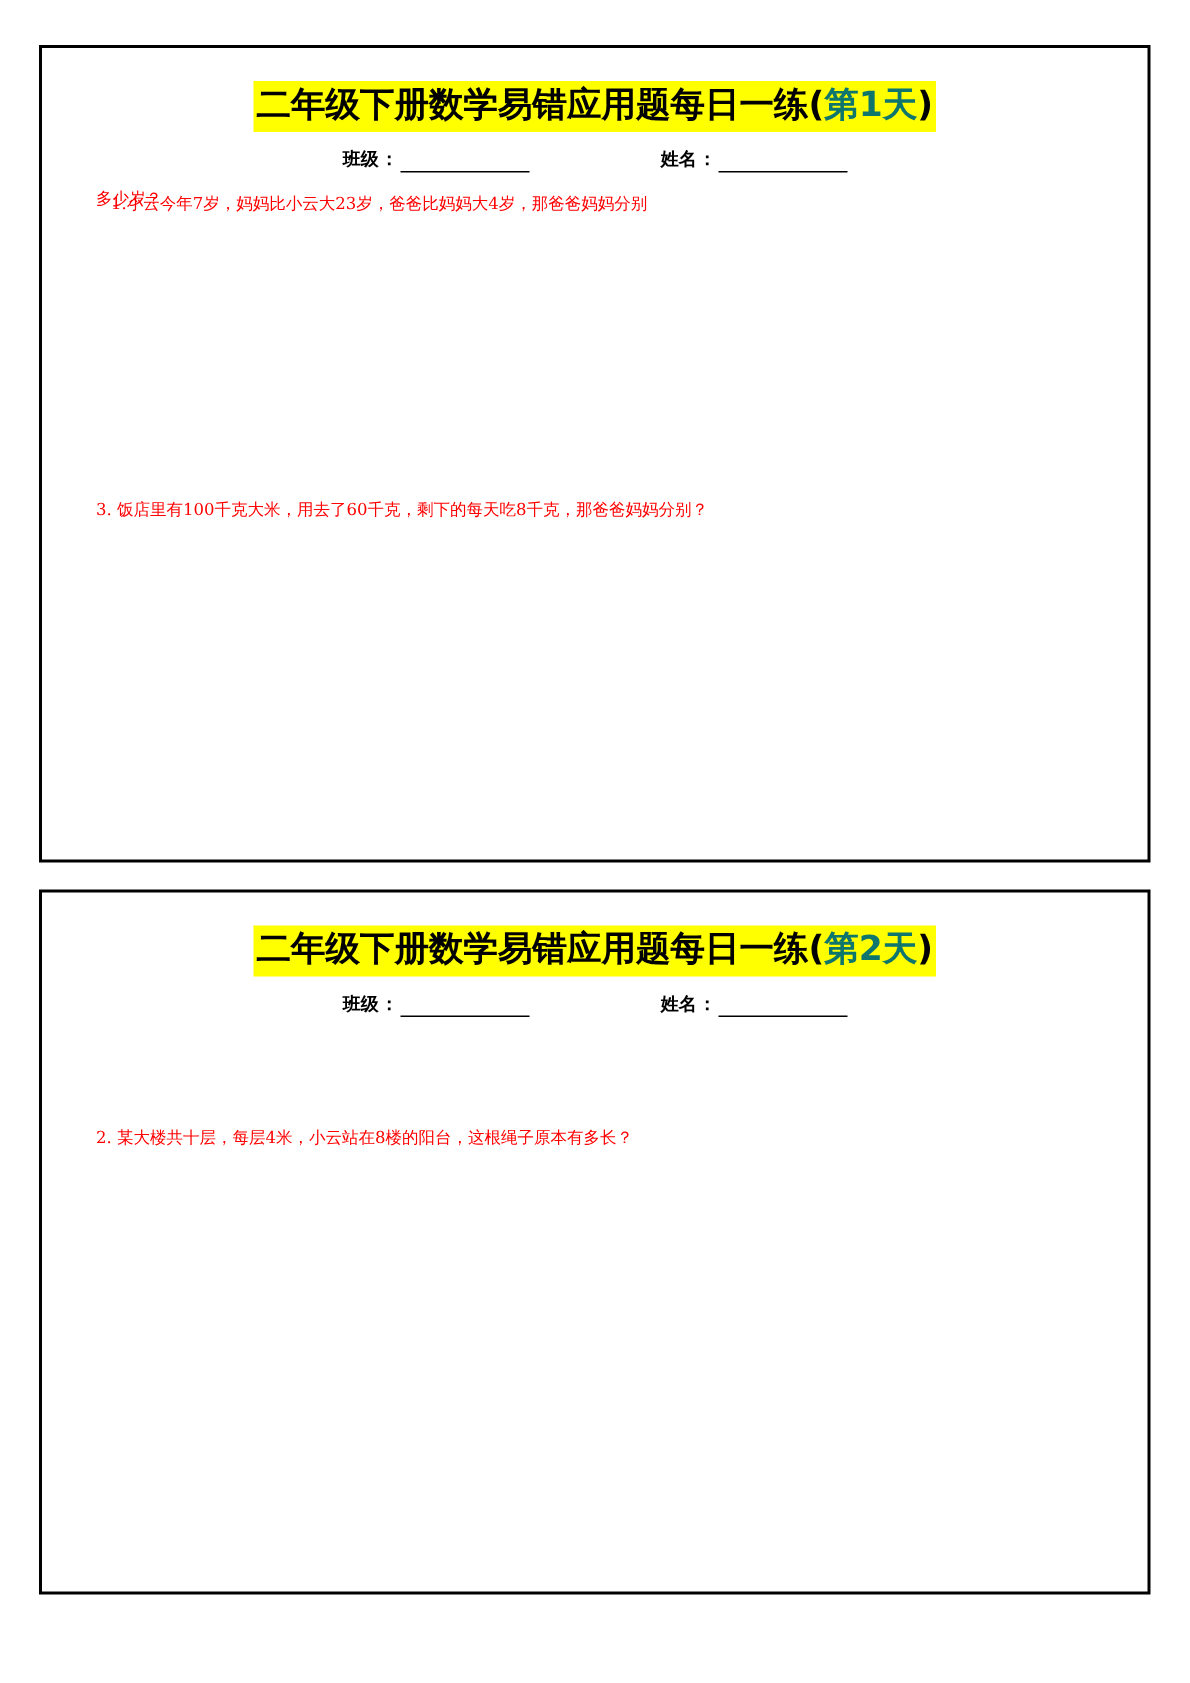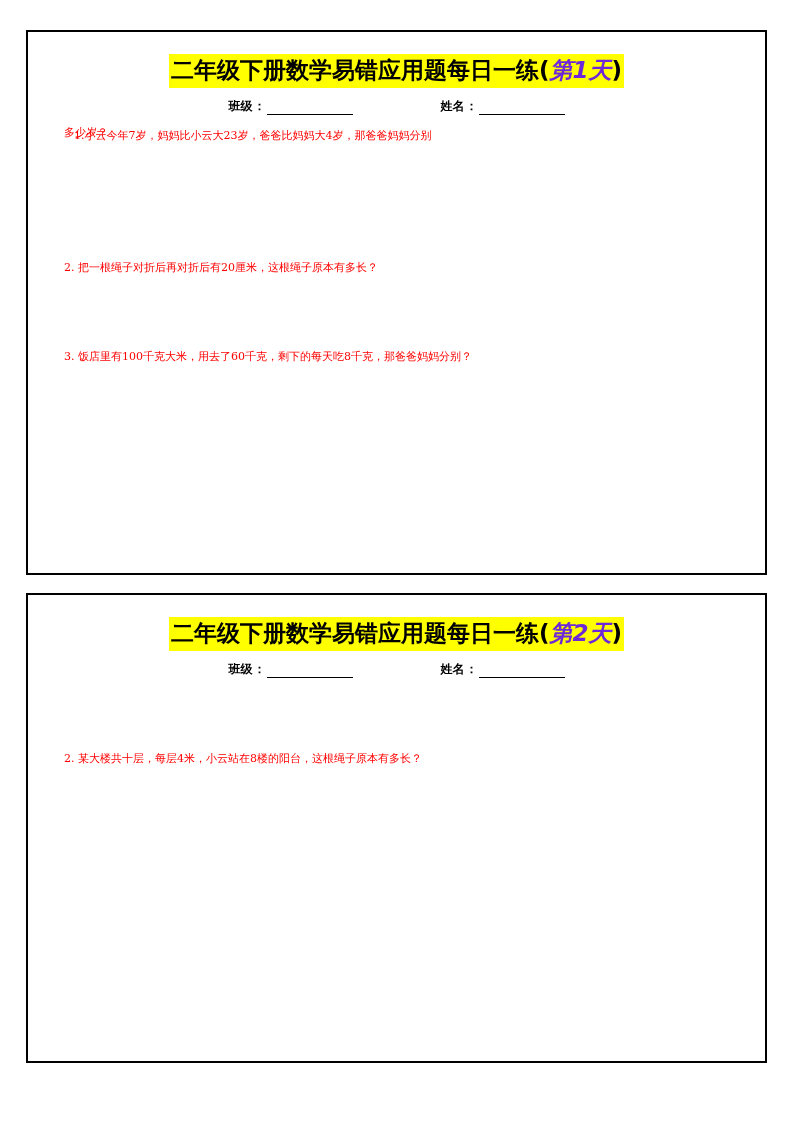--- a/index.html
+++ b/index.html
@@ -43,22 +43,21 @@
     font-weight: bold;
     font-size: 23px;
     letter-spacing: 0px;
     color: #000000;
     background: #ffff00;
     padding: 2px 2px 3px 2px;
     line-height: 1.25;
     white-space: nowrap;
   }
   .title .day {
-    color: #6d28d9;
-    font-style: italic;
+    color: #0f766e;
   }
   .title .paren {
     color: #000000;
   }
 
   .meta-row {
     display: flex;
     justify-content: center;
     gap: 88px;
     margin-top: 10px;
@@ -140,21 +139,20 @@
 
     <div class="questions">
 
       <div class="q wrap-up">
         <span class="line-a"><span>1.</span><span>小云今年7岁，妈妈比小云大23岁，爸爸比妈妈大4岁，那爸爸妈妈分别</span></span>
         <span class="line-b">多少岁？</span>
       </div>
 
       <div class="spacer-lg"></div>
 
-      <div class="q"><span>2.</span> <span>把一根绳子对折后再对折后有20厘米，这根绳子原本有多长？</span></div>
 
       <div class="spacer-md"></div>
 
       <div class="q"><span>3.</span> <span>饭店里有100千克大米，用去了60千克，剩下的每天吃8千克，那爸爸妈妈分别？</span></div>
 
     </div>
   </div>
 
   <div class="worksheet second">
 

